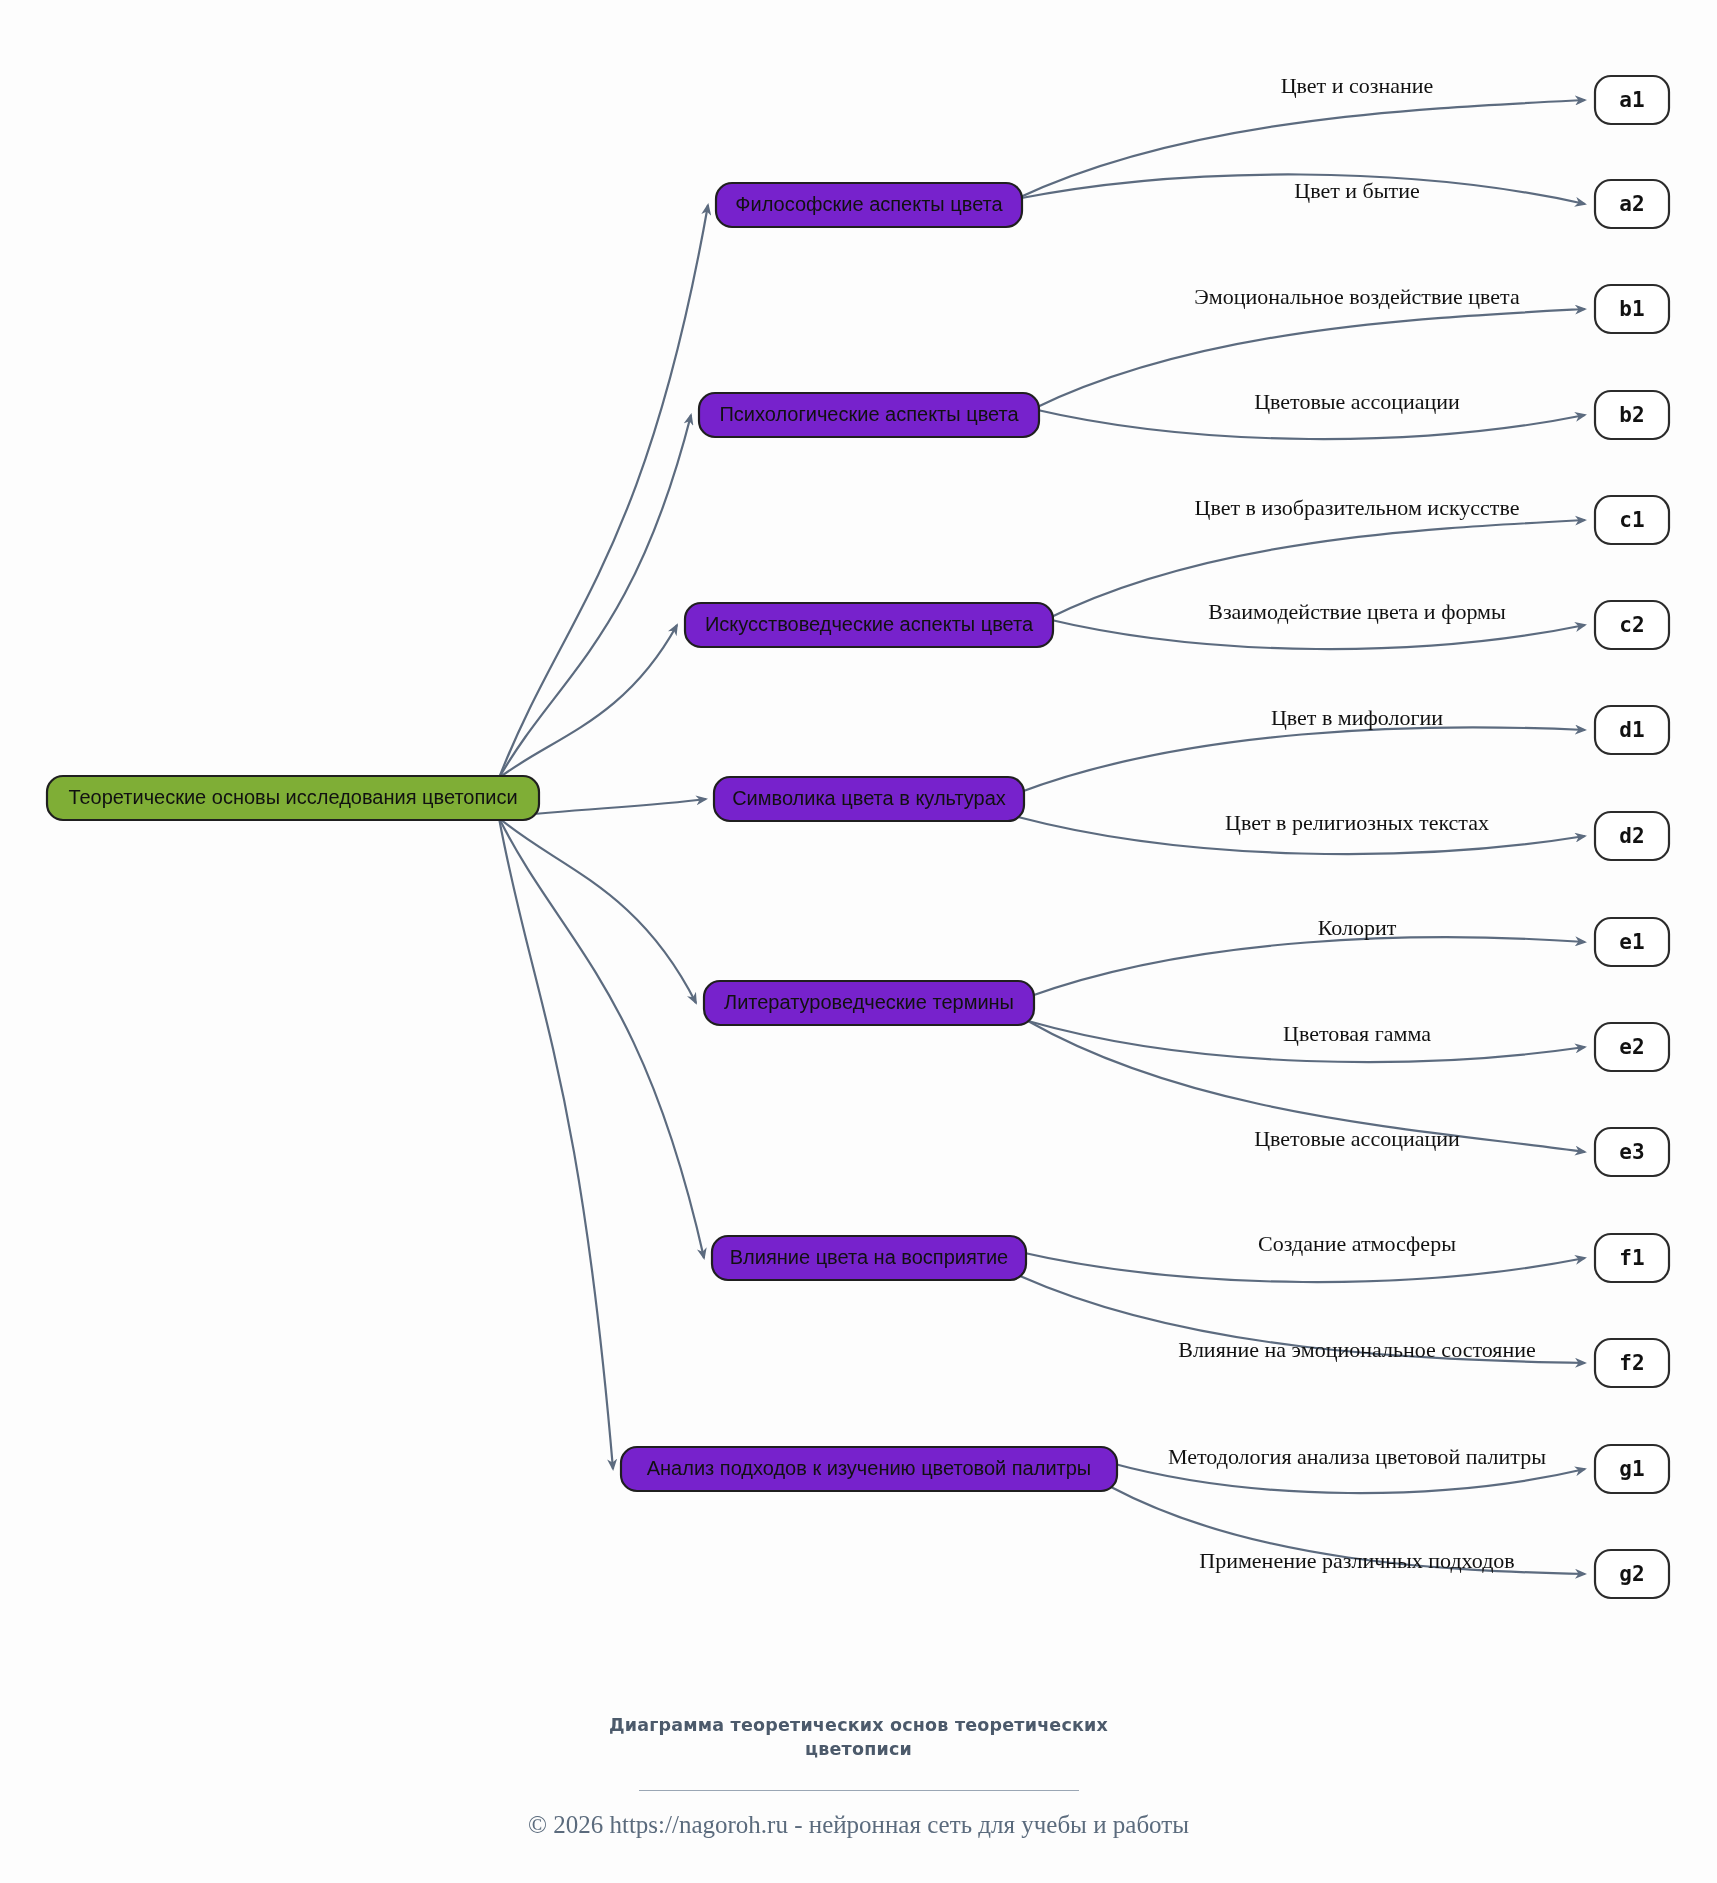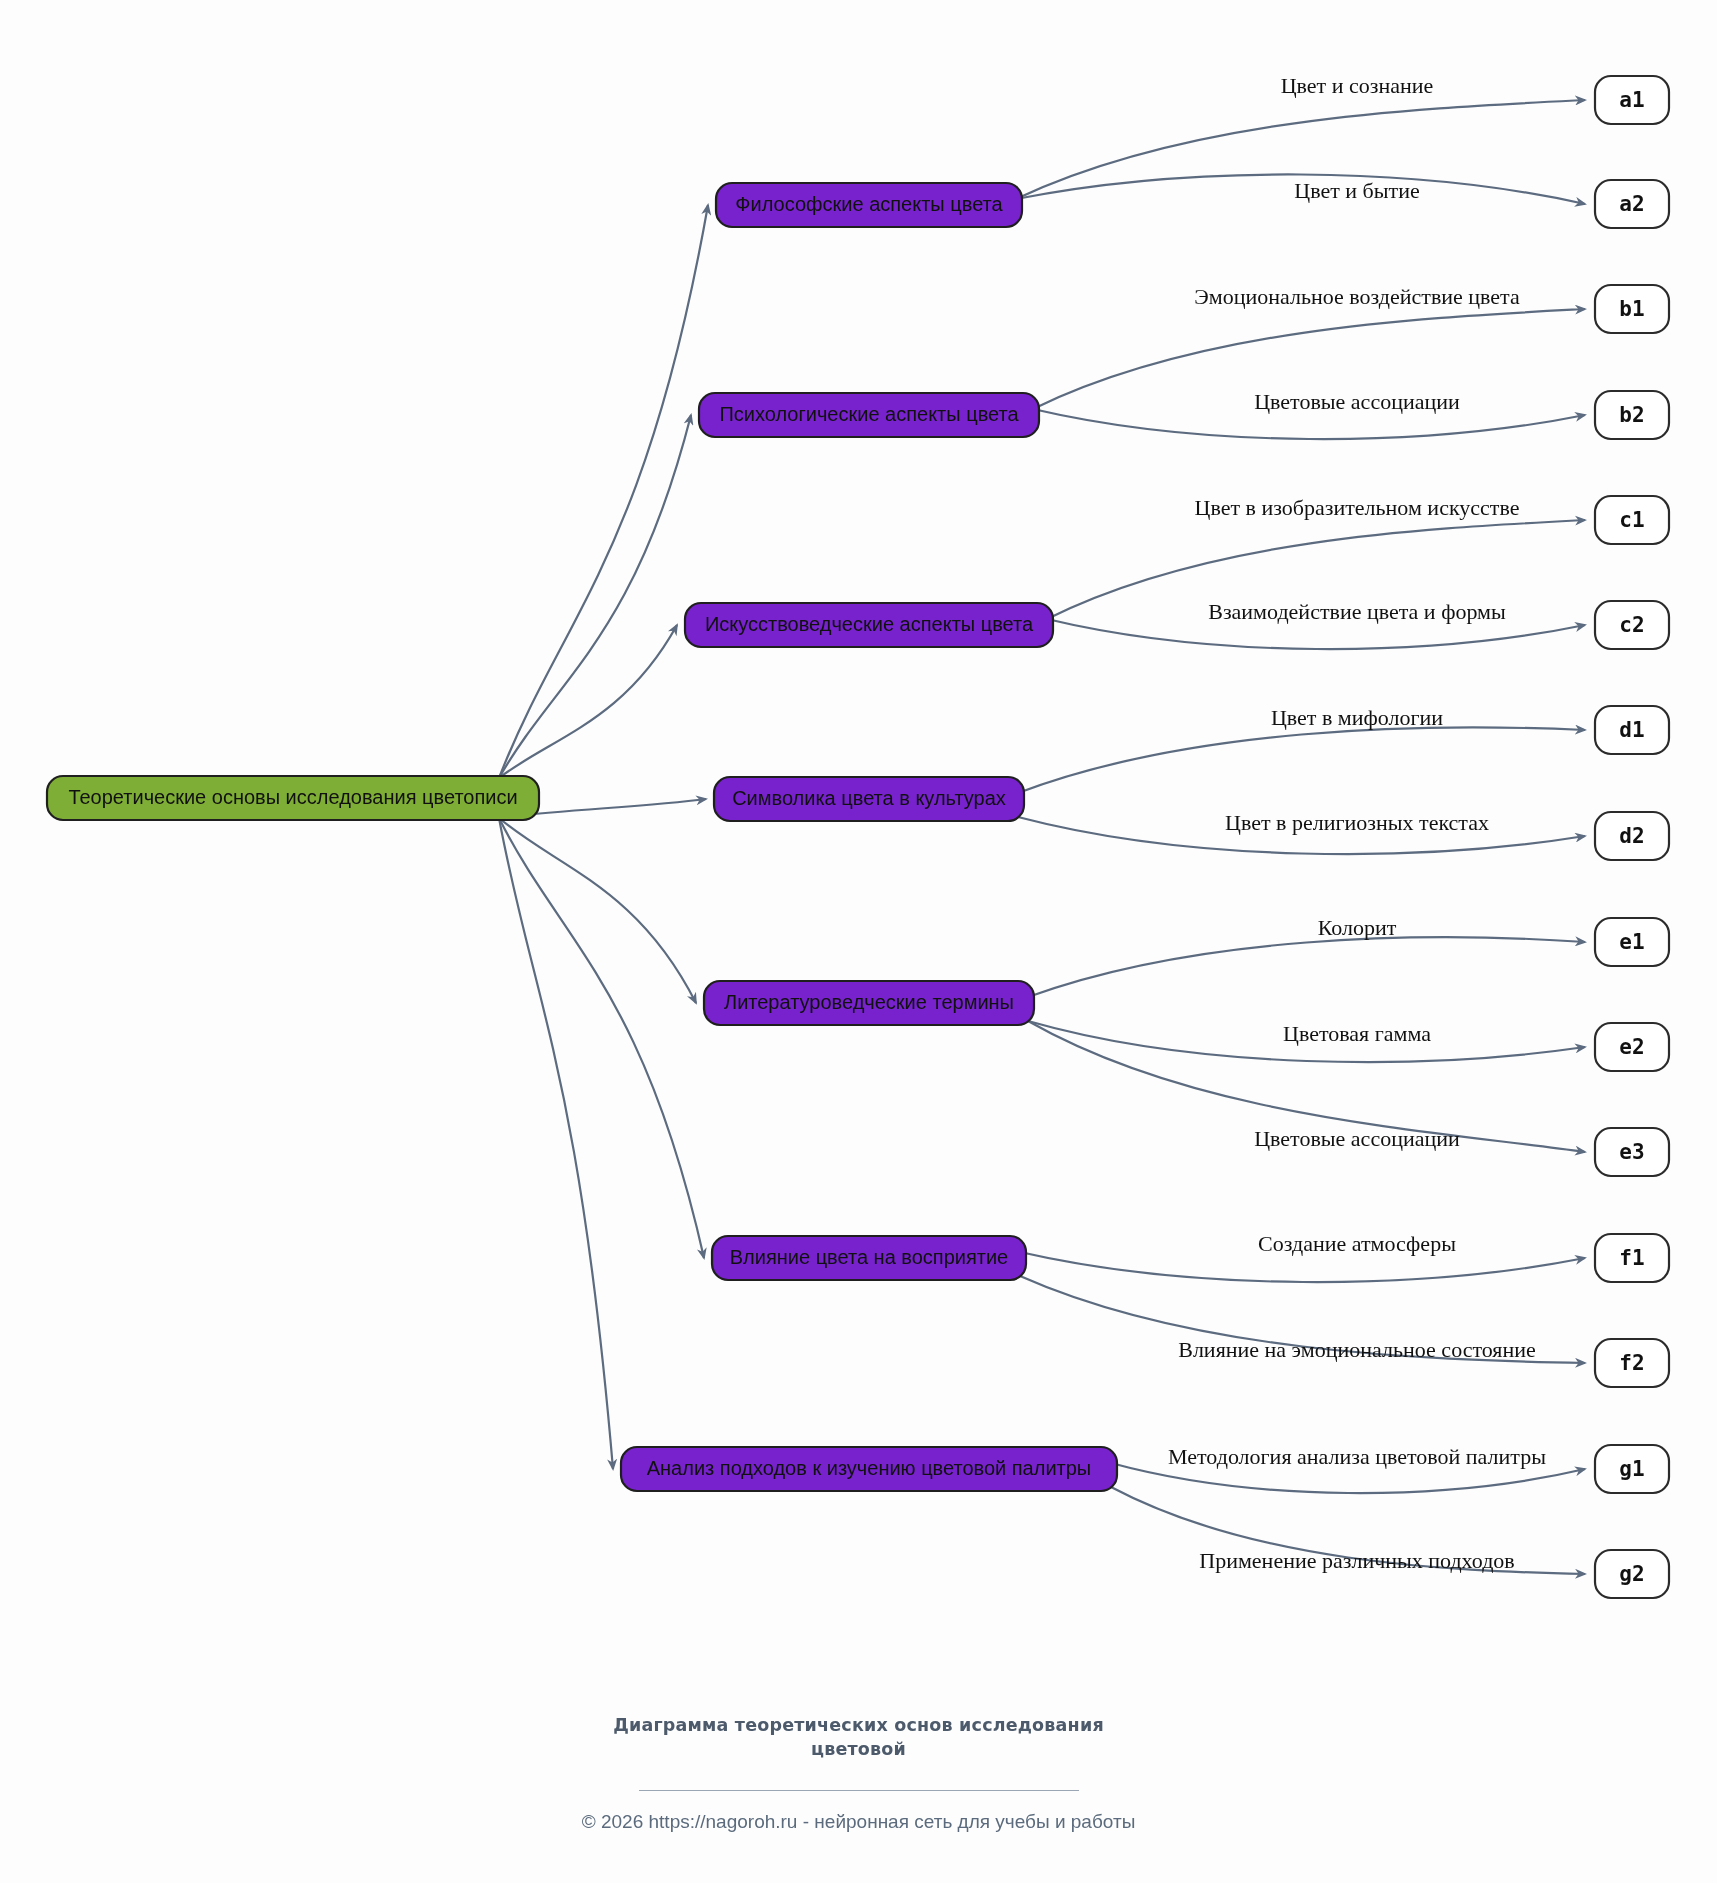--- a/index.html
+++ b/index.html
@@ -89,22 +89,22 @@
     height: 1px;
     background: #9aa6b4;
   }
   .footer-copy {
     position: absolute;
     top: 1811px;
     left: 50%;
     transform: translateX(-50%);
     width: 900px;
     text-align: center;
-    font-family: Liberation Sans, sans-serif;
-    font-size: 19px;
+    font-family: Liberation Serif, serif;
+    font-size: 25px;
     color: #5b6b7d;
   }
 </style>
 </head>
 <body>
 
 <div id="diagram-root">
   <svg class="flow" viewBox="0 0 1717 1883">
     <defs>
       <marker id="arrowhead" markerWidth="12" markerHeight="10" refX="10" refY="5" orient="auto" markerUnits="userSpaceOnUse">
@@ -241,16 +241,16 @@
         <text x="1357" y="930" class="edge-label">Колорит</text>
         <text x="1357" y="1036" class="edge-label">Цветовая гамма</text>
         <text x="1357" y="1141" class="edge-label">Цветовые ассоциации</text>
         <text x="1357" y="1246" class="edge-label">Создание атмосферы</text>
         <text x="1357" y="1352" class="edge-label">Влияние на эмоциональное состояние</text>
         <text x="1357" y="1459" class="edge-label">Методология анализа цветовой палитры</text>
         <text x="1357" y="1563" class="edge-label">Применение различных подходов</text>
       </g>
   </svg>
 
-  <div class="footer-title">Диаграмма теоретических основ исследования цветовой</div>
+  <div class="footer-title">Диаграмма теоретических основ теоретических цветописи</div>
   <div class="footer-divider"></div>
   <div class="footer-copy">© 2026 https://nagoroh.ru - нейронная сеть для учебы и работы</div>
 </div>
 
 </body></html>

